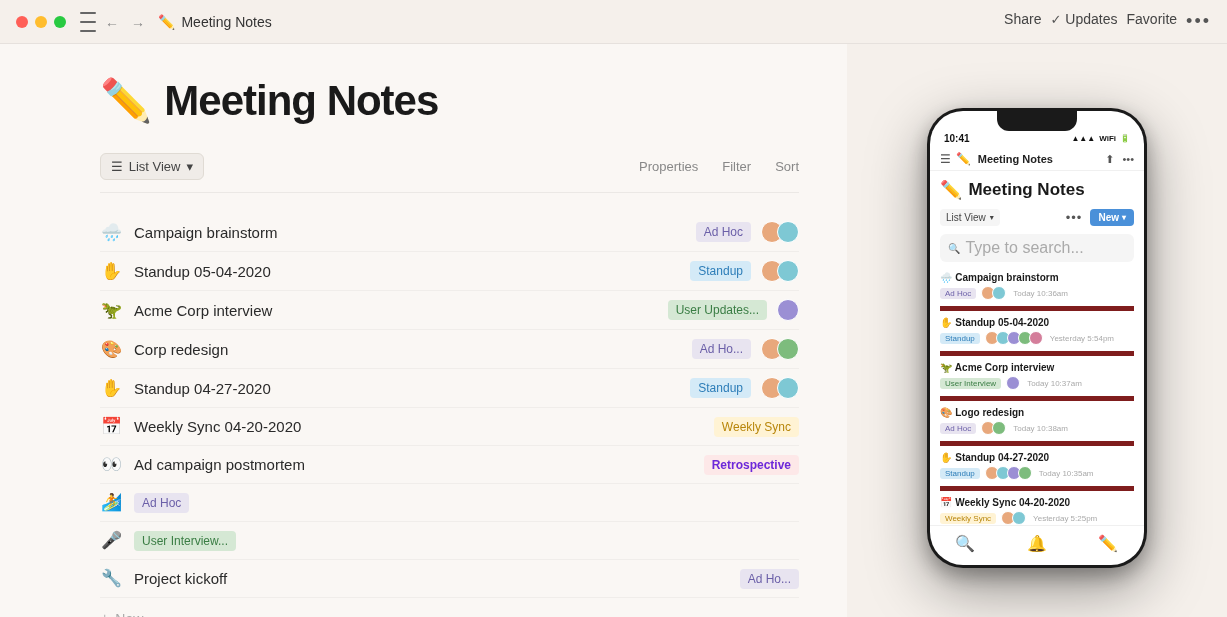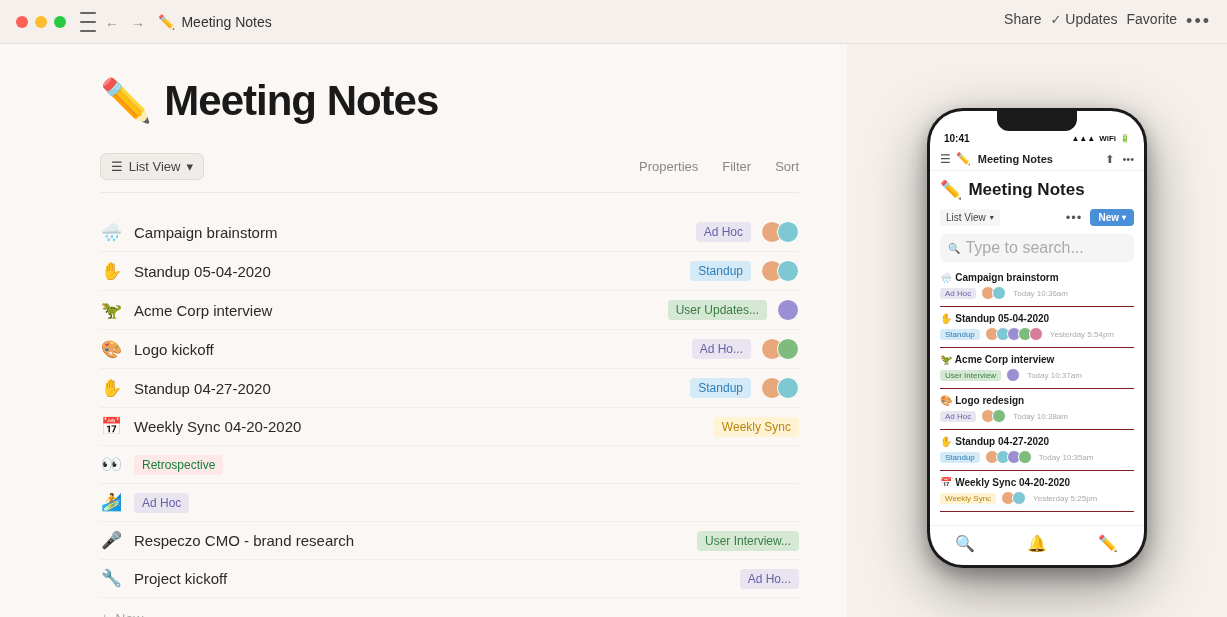--- a/index.html
+++ b/index.html
@@ -324,21 +324,21 @@
 
     .phone-list {
       flex: 1;
       overflow-y: auto;
       padding: 0 10px;
     }
     .phone-list::-webkit-scrollbar { display: none; }
 
     .phone-item {
       padding: 6px 0;
-      border-bottom: 1px solid #7f1d1d;
+      border-bottom: 5px solid #7f1d1d;
     }
     .phone-item-title {
       font-size: 10px;
       font-weight: 600;
       color: #1a1a1a;
       margin-bottom: 3px;
     }
     .phone-item-meta {
       display: flex;
       align-items: center;
@@ -450,21 +450,21 @@
         <div class="list-item">
     <span class="item-emoji">🦖</span>
     <span class="item-title">Acme Corp interview</span>
     <span class="item-tag" style="background:#d5e8d4;color:#3a7d44;">User Updates...</span>
     <div class="avatars">
             <div class="avatar-circle a3" style="background:#9b8fd4;"></div>
           </div>
   </div>
         <div class="list-item">
     <span class="item-emoji">🎨</span>
-    <span class="item-title">Logo kickoff</span>
+    <span class="item-title">Corp redesign</span>
     <span class="item-tag" style="background:#e8e4f0;color:#6b5fa8;">Ad Ho...</span>
     <div class="avatars">
             <div class="avatar-circle a1" style="background:#e8a87c;"></div>
             <div class="avatar-circle a4" style="background:#7dbc7d;"></div>
           </div>
   </div>
         <div class="list-item">
     <span class="item-emoji">✋</span>
     <span class="item-title">Standup 04-27-2020</span>
     <span class="item-tag" style="background:#d4eaf7;color:#2d7db8;">Standup</span>
@@ -474,31 +474,31 @@
           </div>
   </div>
         <div class="list-item">
     <span class="item-emoji">📅</span>
     <span class="item-title">Weekly Sync 04-20-2020</span>
     <span class="item-tag" style="background:#fff3d4;color:#b8860b;">Weekly Sync</span>
 
   </div>
         <div class="list-item">
     <span class="item-emoji">👀</span>
-    <span class="item-tag" style="background:#fde8e8;color:#15803d;">Retrospective</span>
+    <span class="item-title">Ad campaign postmortem</span>
+    <span class="item-tag" style="background:#fde8e8;color:#6d28d9;font-weight:bold;">Retrospective</span>
 
   </div>
         <div class="list-item">
     <span class="item-emoji">🏄</span>
     <span class="item-tag" style="background:#e8e4f0;color:#6b5fa8;">Ad Hoc</span>
 
   </div>
         <div class="list-item">
     <span class="item-emoji">🎤</span>
-    <span class="item-title">Respeczo CMO - brand research</span>
     <span class="item-tag" style="background:#d5e8d4;color:#3a7d44;">User Interview...</span>
 
   </div>
         <div class="list-item">
     <span class="item-emoji">🔧</span>
     <span class="item-title">Project kickoff</span>
     <span class="item-tag" style="background:#e8e4f0;color:#6b5fa8;">Ad Ho...</span>
 
   </div>
       </div>

